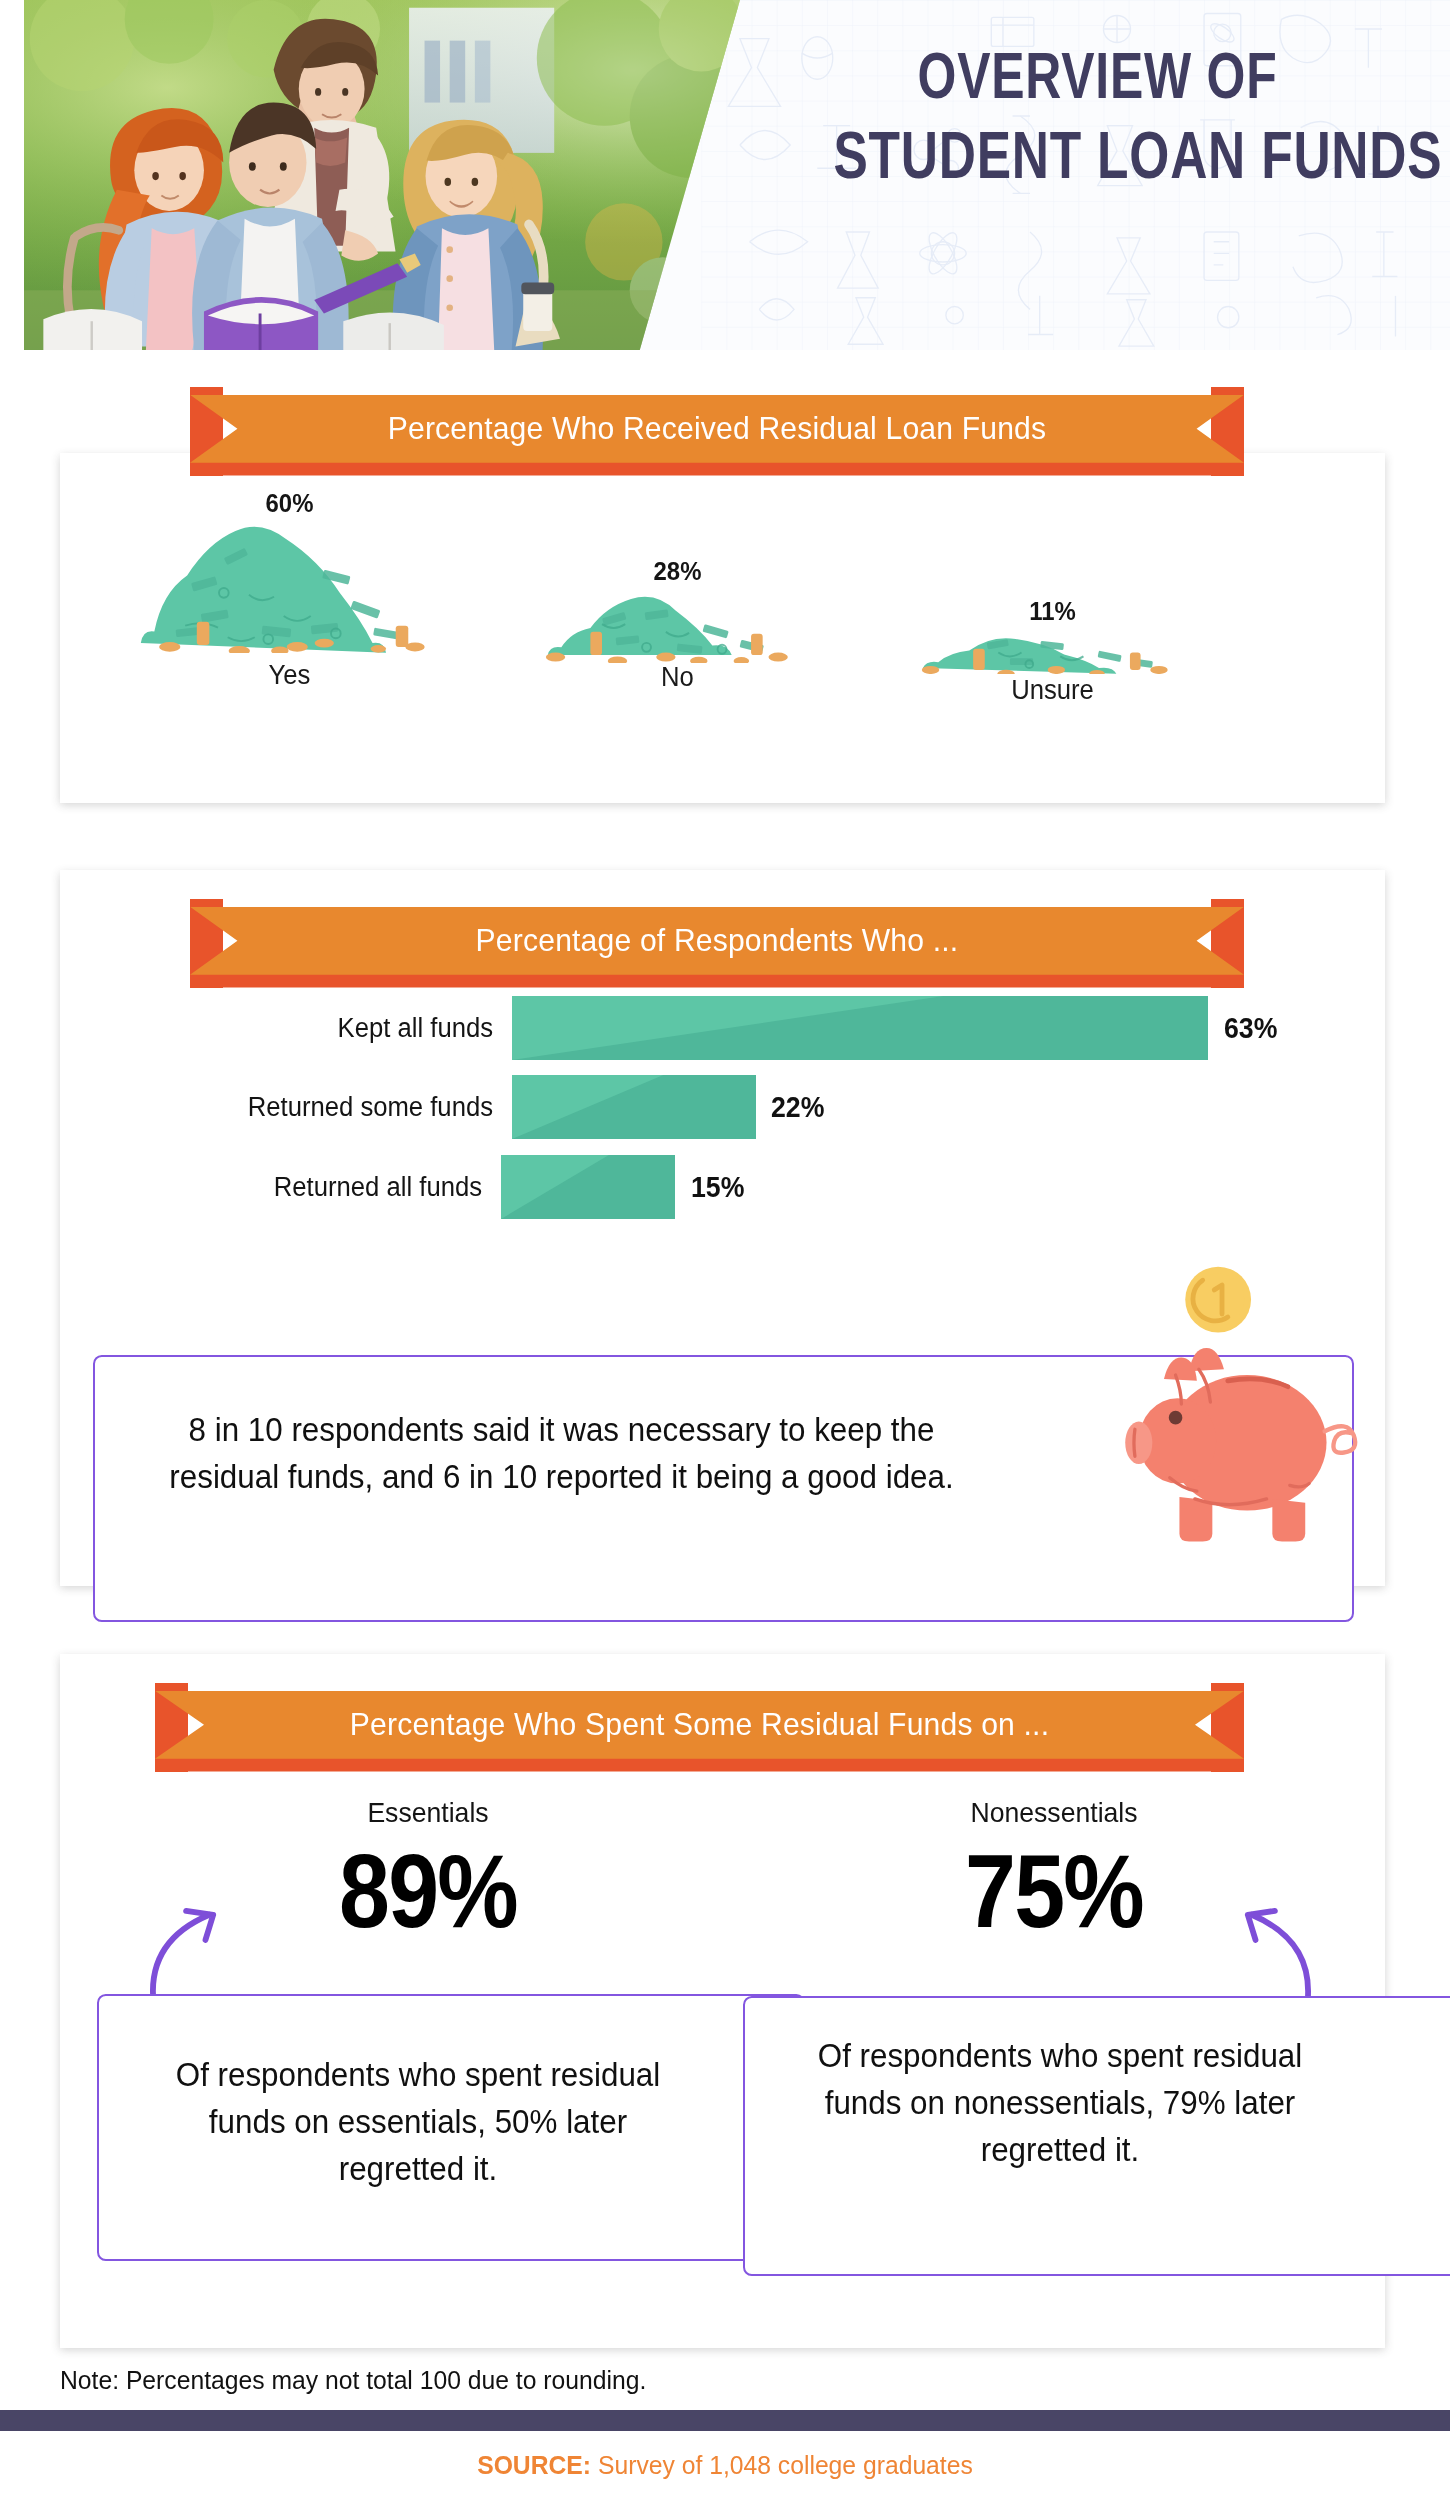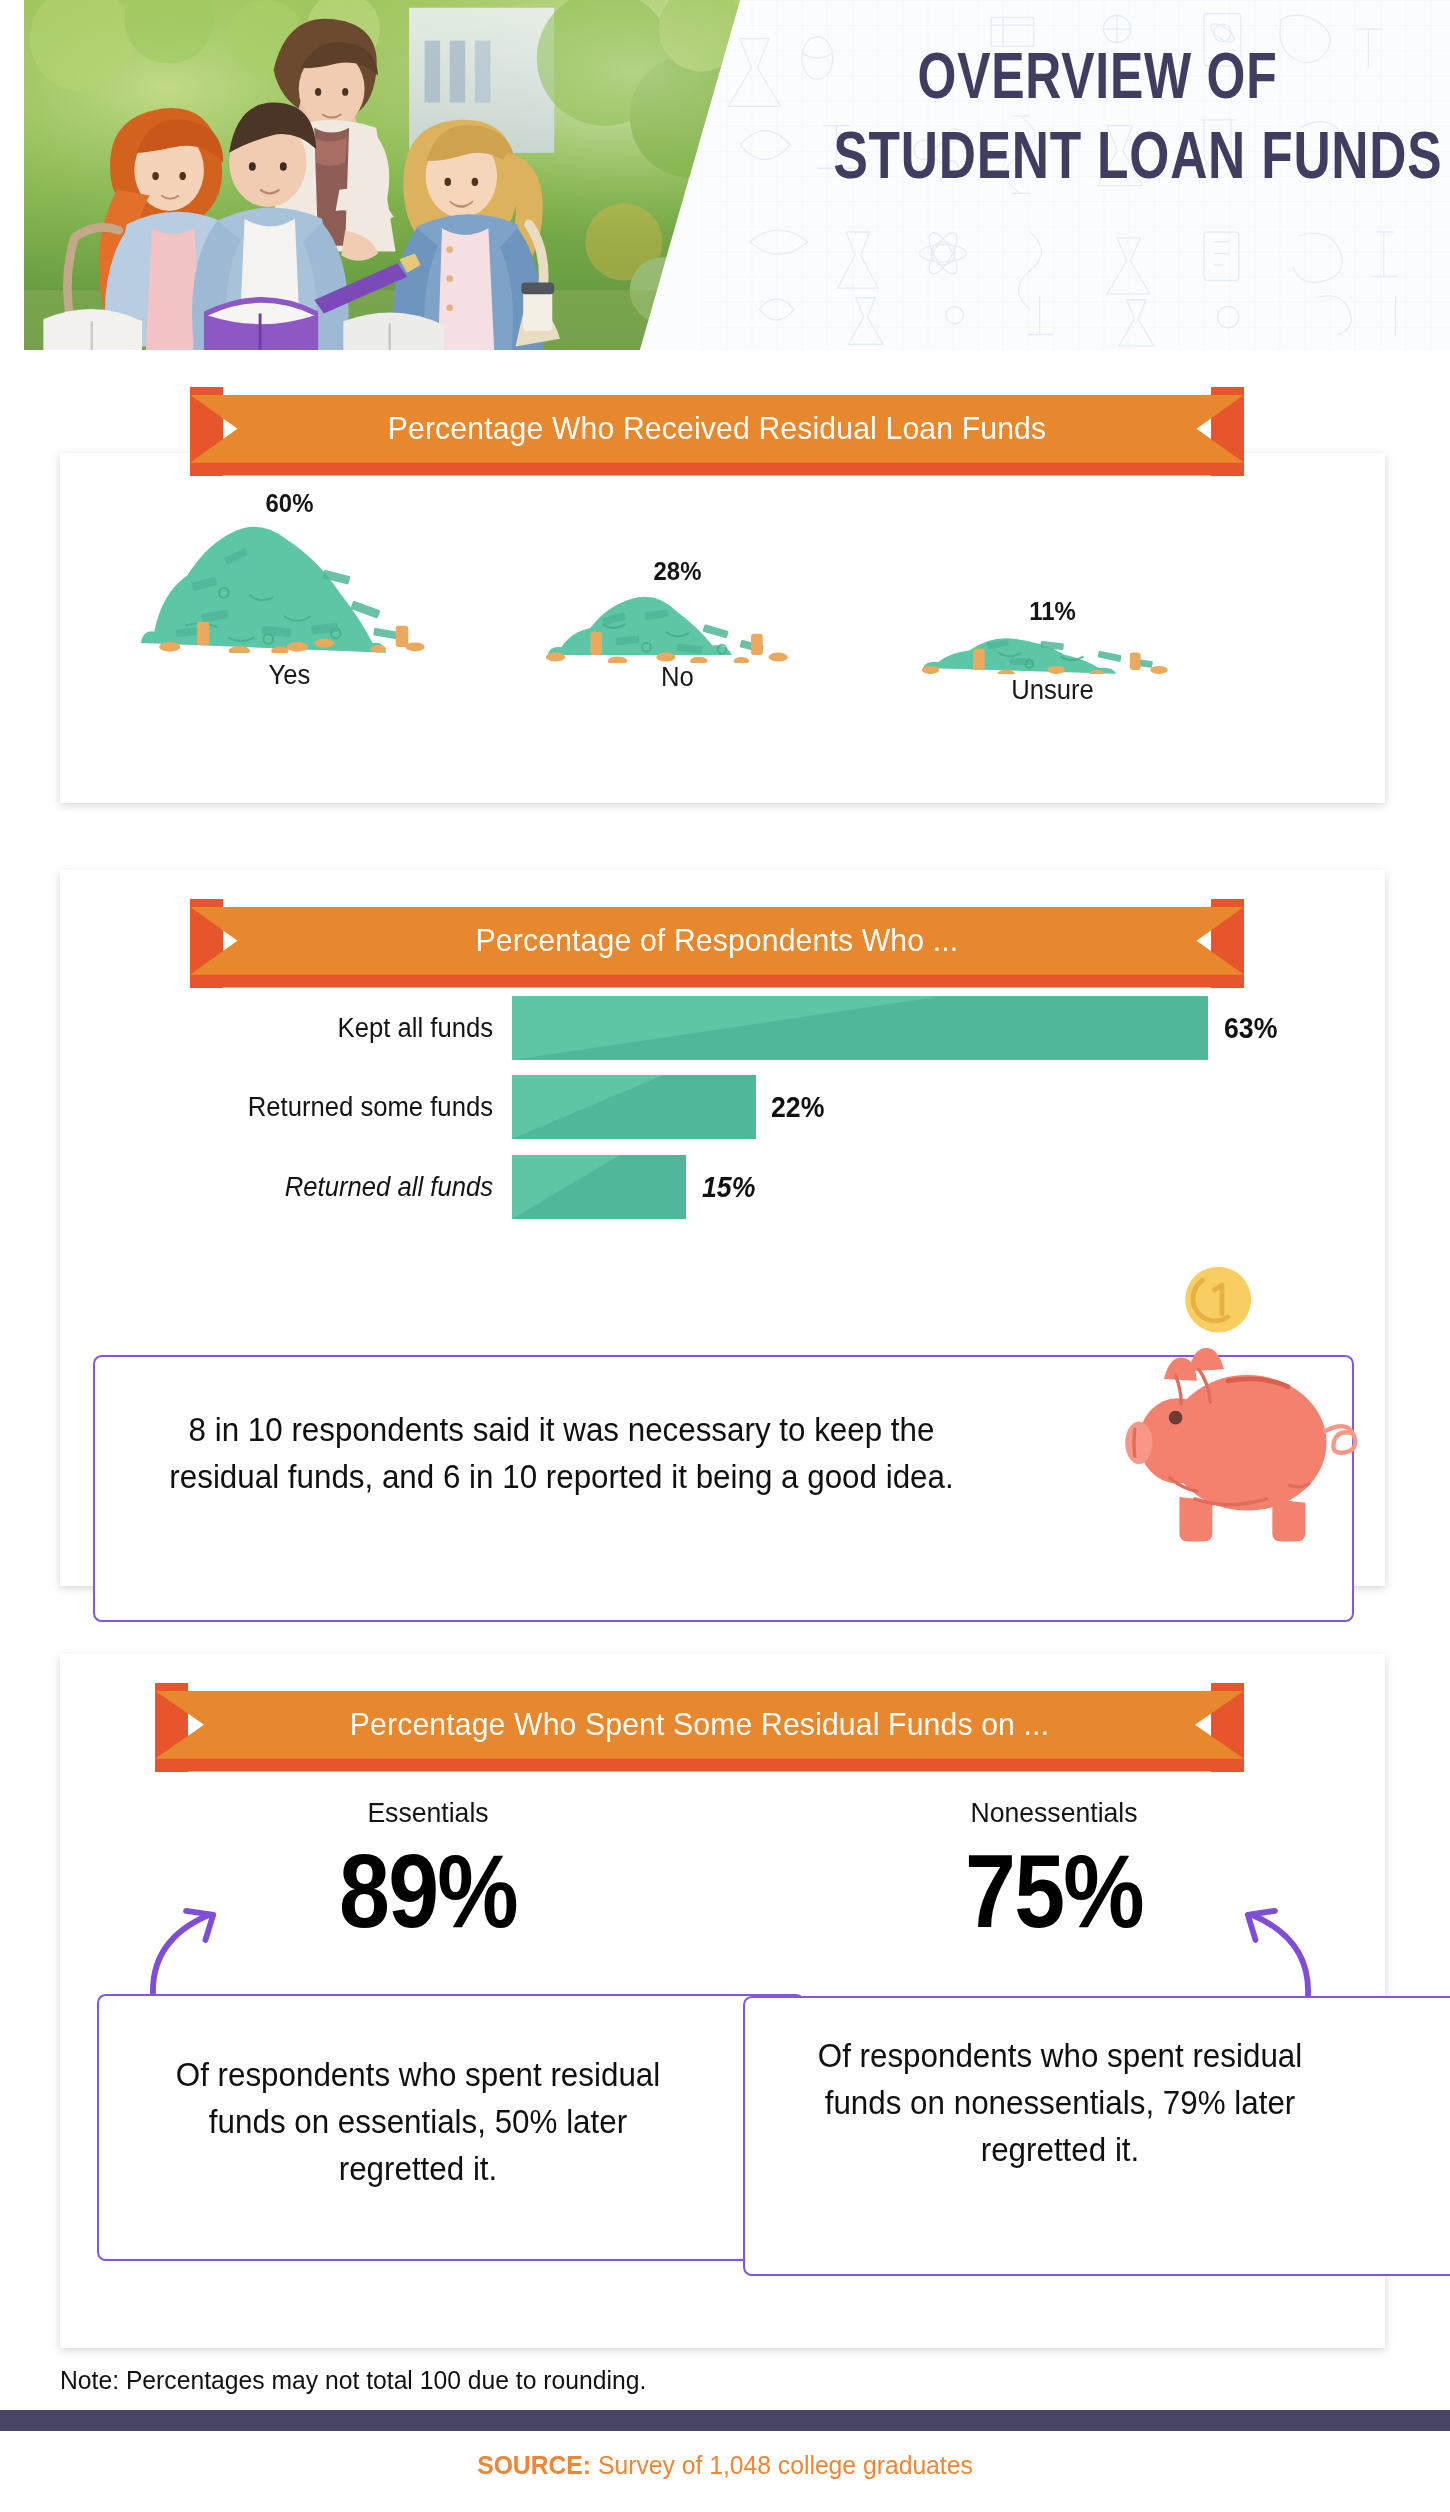--- a/index.html
+++ b/index.html
@@ -573,21 +573,21 @@
   </div>
 
   <div class="bar-row" style="left:193px; top:1075px; width:1054px; height:64px;">
     <div class="bar-label" style="left:0; width:300px; right:auto;">Returned some funds</div>
     <div class="bar-track" style="left:319px; width:735px;">
       <div class="bar-fill" style="width:244px;"></div>
       <div class="bar-value" style="left:259px; top:15.5px;">22%</div>
     </div>
   </div>
 
-  <div class="bar-row" style="left:193px; top:1155px; width:1054px; height:64px;font-style:italic;">
+  <div class="bar-row" style="left:182px; top:1155px; width:1054px; height:64px;">
     <div class="bar-label" style="left:0; width:300px; right:auto;">Returned all funds</div>
     <div class="bar-track" style="left:319px; width:735px;">
       <div class="bar-fill" style="width:174px;"></div>
       <div class="bar-value" style="left:190px; top:15.5px;">15%</div>
     </div>
   </div>
 
   <div class="callout" style="left:93px; top:1355px; width:1261px; height:267px;">
     <div class="callout-text" style="left:41px; top:50px; width:851px;">8 in 10 respondents said it was necessary to keep the residual funds, and 6 in 10 reported it being a good idea.</div>
   </div>

